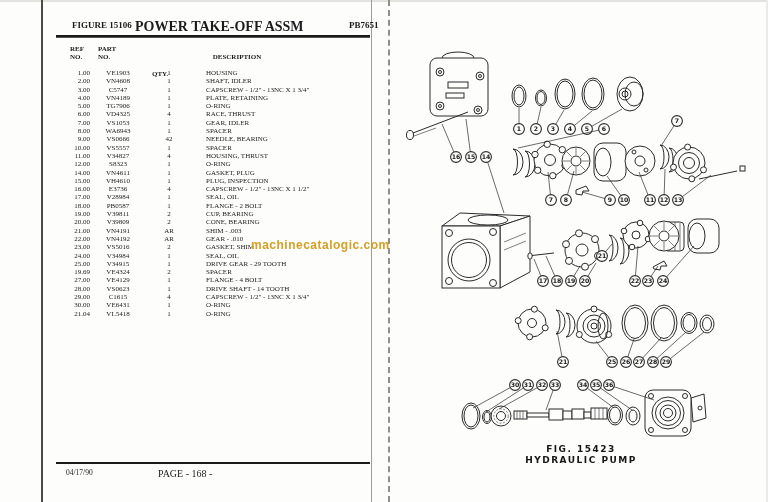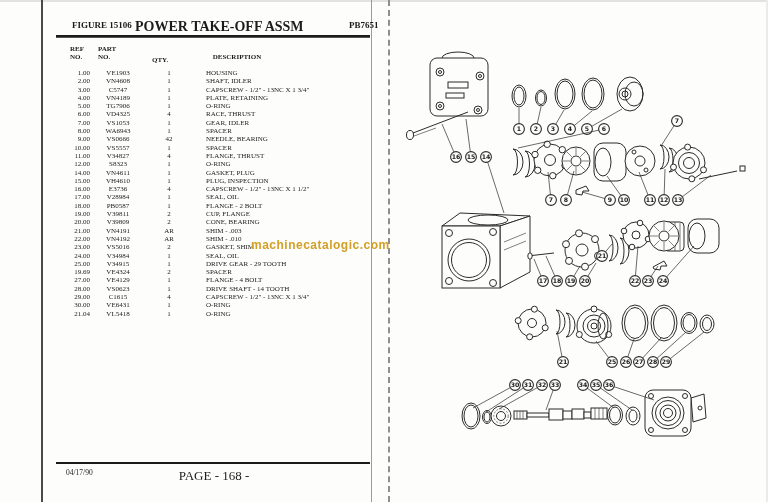--- a/index.html
+++ b/index.html
@@ -12,33 +12,33 @@
   .page-split-dashed{position:absolute;left:388px;top:0;width:0;height:502px;border-left:2px dashed #8f8f8d;}
 
   .hdr-fig{position:absolute;left:72px;top:20px;font-size:9px;font-weight:bold;white-space:nowrap;}
   .hdr-title{position:absolute;left:135px;top:19px;width:160px;text-align:center;font-size:14px;font-weight:bold;white-space:nowrap;}
   .hdr-doc{position:absolute;left:314px;top:20px;font-size:9px;font-weight:bold;white-space:nowrap;padding-left:35px;}
   .hdr-rule{position:absolute;left:56px;top:35px;width:314px;height:2px;background:#1b1b1b;border-bottom:1px solid #555;}
 
   .colhead{position:absolute;font-size:7px;font-weight:bold;line-height:7.6px;white-space:pre;}
   .ch-ref{left:70px;top:46px;}
   .ch-part{left:98px;top:46px;}
-  .ch-qty{left:152px;top:57px;text-align:center;}
+  .ch-qty{left:152px;top:71px;text-align:center;}
   .ch-desc{left:180px;top:53.5px;width:114px;text-align:center;}
 
   .tbody{position:absolute;left:60px;top:69px;width:306px;}
   .trow{display:flex;height:8.3px;font-size:7px;line-height:8.3px;}
   .c-ref{width:30px;text-align:right;padding-right:2px;}
   .c-part{width:52px;text-align:center;}
   .c-qty{width:50px;text-align:center;}
   .c-desc{flex:1;text-align:left;padding-left:12px;white-space:nowrap;overflow:hidden;}
 
   .foot-rule{position:absolute;left:56px;top:462px;width:314px;height:2px;background:#1b1b1b;}
   .foot-date{position:absolute;left:66px;top:468px;font-size:7.5px;}
-  .foot-page{position:absolute;left:158px;top:468px;width:112px;text-align:center;font-size:13px;}
+  .foot-page{position:absolute;left:158px;top:468px;width:112px;font-size:10px;}
 
   .diagram{position:absolute;left:396px;top:20px;width:368px;height:420px;}
   .caption{position:absolute;left:500px;top:444px;width:162px;text-align:center;
            font-family:"DejaVu Sans",sans-serif;font-weight:bold;color:#161616;}
   .caption .l1{font-size:9px;letter-spacing:1.5px;}
   .caption .l2{font-size:9px;letter-spacing:1.5px;margin-top:1px;}
 
   .watermark{position:absolute;left:251px;top:238px;font-family:"Liberation Sans",sans-serif;
              font-weight:bold;font-size:12px;letter-spacing:0.5px;white-space:nowrap;z-index:50;}
 
@@ -130,21 +130,21 @@
       <div class="trow">
         <div class="c-ref">10.00</div>
         <div class="c-part">VS5557</div>
         <div class="c-qty">1</div>
         <div class="c-desc">SPACER</div>
       </div>
       <div class="trow">
         <div class="c-ref">11.00</div>
         <div class="c-part">V34827</div>
         <div class="c-qty">4</div>
-        <div class="c-desc">FLANGE, THRUST</div>
+        <div class="c-desc">HOUSING, THRUST</div>
       </div>
       <div class="trow">
         <div class="c-ref">12.00</div>
         <div class="c-part">S8323</div>
         <div class="c-qty">1</div>
         <div class="c-desc">O-RING</div>
       </div>
       <div class="trow">
         <div class="c-ref">14.00</div>
         <div class="c-part">VN4611</div>
@@ -172,39 +172,39 @@
       <div class="trow">
         <div class="c-ref">18.00</div>
         <div class="c-part">PB0587</div>
         <div class="c-qty">1</div>
         <div class="c-desc">FLANGE - 2 BOLT</div>
       </div>
       <div class="trow">
         <div class="c-ref">19.00</div>
         <div class="c-part">V39811</div>
         <div class="c-qty">2</div>
-        <div class="c-desc">CUP, FLANGE</div>
+        <div class="c-desc">CUP, BEARING</div>
       </div>
       <div class="trow">
         <div class="c-ref">20.00</div>
         <div class="c-part">V39809</div>
         <div class="c-qty">2</div>
         <div class="c-desc">CONE, BEARING</div>
       </div>
       <div class="trow">
         <div class="c-ref">21.00</div>
         <div class="c-part">VN4191</div>
         <div class="c-qty">AR</div>
         <div class="c-desc">SHIM - .003</div>
       </div>
       <div class="trow">
         <div class="c-ref">22.00</div>
         <div class="c-part">VN4192</div>
         <div class="c-qty">AR</div>
-        <div class="c-desc">SHIM - .010</div>
+        <div class="c-desc">GEAR - .010</div>
       </div>
       <div class="trow">
         <div class="c-ref">23.00</div>
         <div class="c-part">VS5016</div>
         <div class="c-qty">2</div>
         <div class="c-desc">GASKET, SHIM</div>
       </div>
       <div class="trow">
         <div class="c-ref">24.00</div>
         <div class="c-part">V34984</div>
@@ -620,15 +620,19 @@
         <text x="187" y="367.2" class="co-text">34</text>
         <line x1="200" y1="365" x2="236" y2="390" class="leader"></line>
         <circle cx="200" cy="365" r="5.4" class="co-circle"></circle>
         <text x="200" y="367.2" class="co-text">35</text>
         <line x1="213" y1="365" x2="258" y2="380" class="leader"></line>
         <circle cx="213" cy="365" r="5.4" class="co-circle"></circle>
         <text x="213" y="367.2" class="co-text">36</text>
       </g>
   </svg>
 
+  <div class="caption">
+    <div class="l1">FIG. 15423</div>
+    <div class="l2">HYDRAULIC PUMP</div>
+  </div>
 
   <div class="watermark" style="color: rgb(210, 160, 40);">machinecatalogic.com</div>
 </div>
 
 </body></html>

